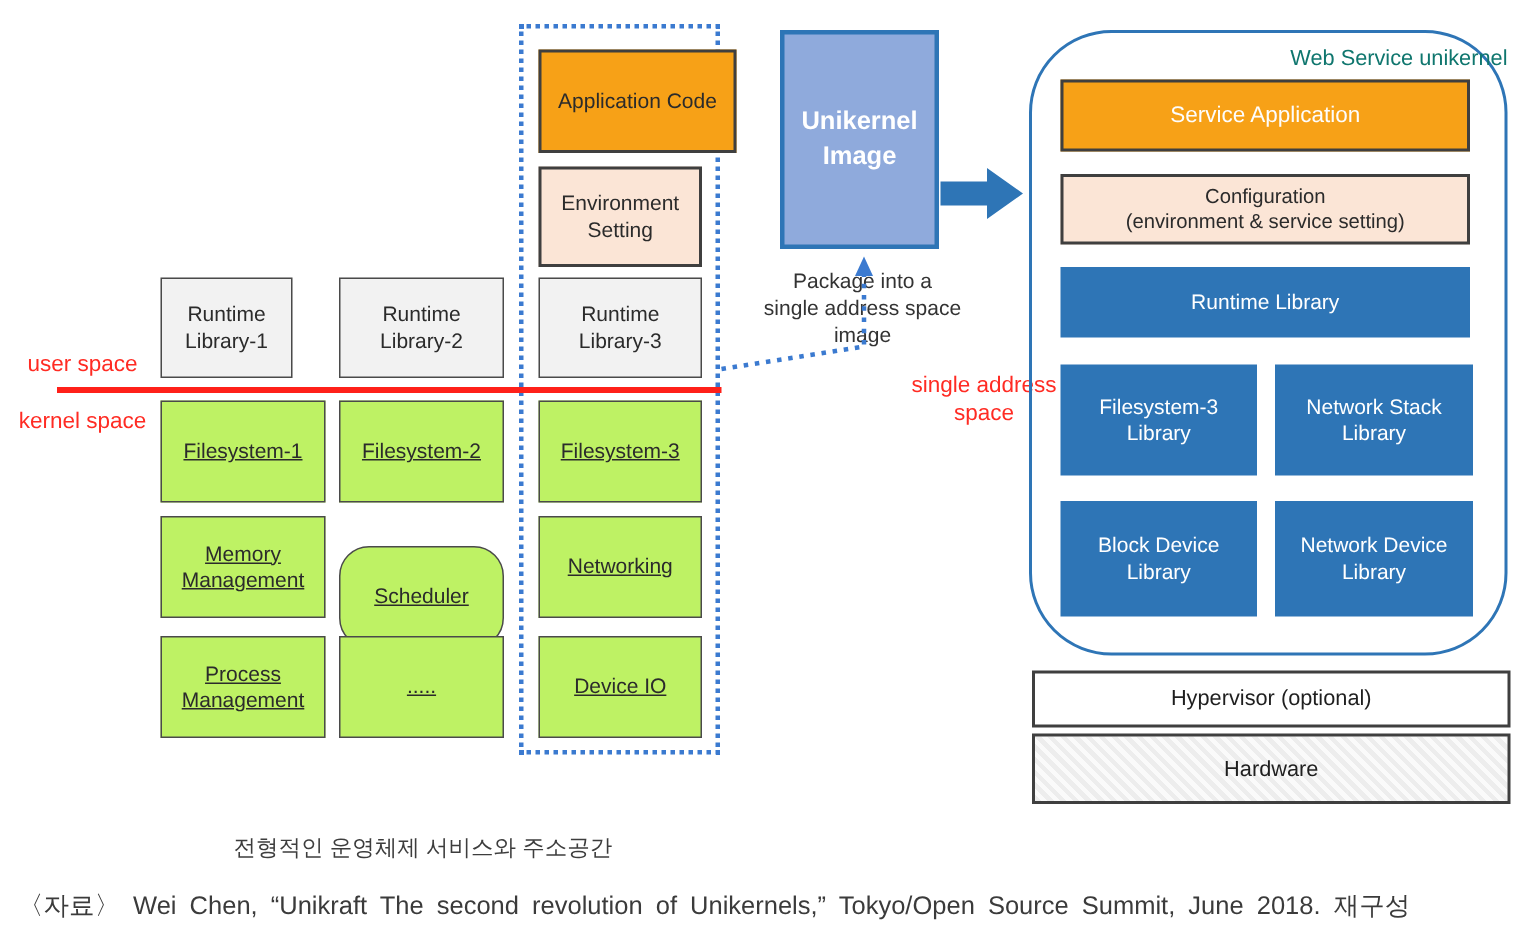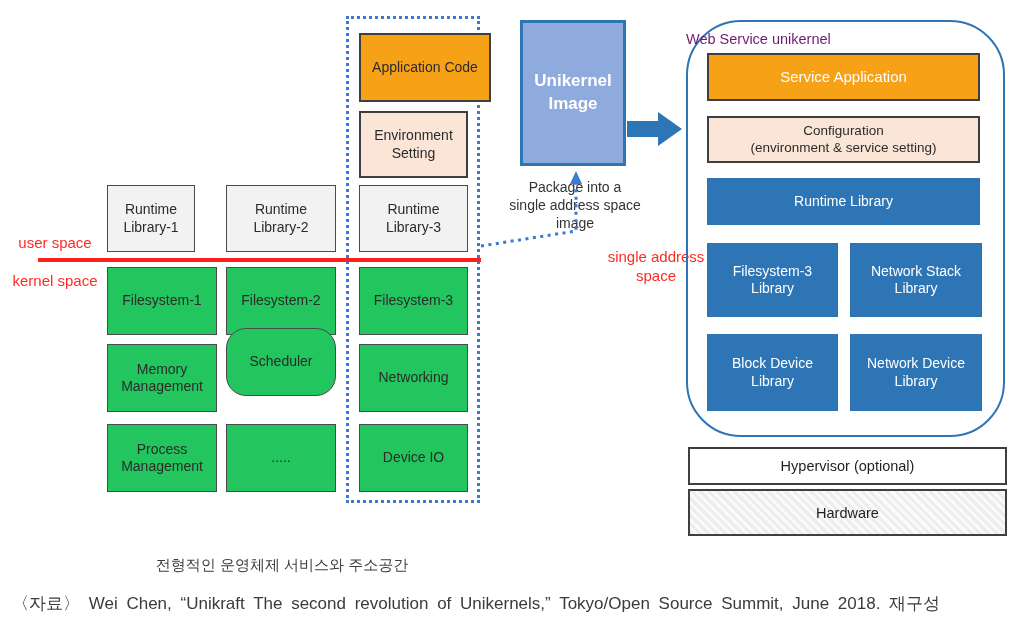--- a/index.html
+++ b/index.html
@@ -8,21 +8,21 @@
     font-family:"Liberation Sans","DejaVu Sans",sans-serif; overflow:hidden;
   }
   .box {
     position:absolute; box-sizing:border-box;
     display:flex; align-items:center; justify-content:center;
     flex-direction:column; text-align:center;
     font-size:14px; line-height:1.25; color:#2b2b2b;
     border:1.5px solid #4a4a4a;
   }
   .lightgray { background:#F2F2F2; }
-  .gray      { background:#22c55e; }
+  .gray      { background:#bef264;text-decoration:underline; }
   .orange    { background:#F7A117; border:2px solid #3f3f3f; }
   .peach     { background:#FBE5D6; border:2px solid #3f3f3f; }
   .bluebox   { background:#2E75B6; color:#ffffff; border:none; }
   .white-label { color:#fdfdfd; }
 
   .dashed-outline {
     position:absolute; left:346px; top:16px; width:134px; height:487px;
     border:3px dotted #3B7AD0; box-sizing:border-box;
   }
   .unikernel-image {
@@ -30,21 +30,21 @@
     background:#8FAADC; border:3px solid #2E75B6; box-sizing:border-box;
     display:flex; align-items:center; justify-content:center; text-align:center;
     color:#ffffff; font-weight:bold; font-size:17px; line-height:1.35;
   }
   .rounded-container {
     position:absolute; left:686px; top:20px; width:319px; height:417px;
     border:2px solid #2E75B6; border-radius:55px; box-sizing:border-box;
   }
   .rc-title {
     position:absolute; left:686px; top:31px; width:319px;
-    text-align:left; font-size:14.5px; color:#701a75;
+    text-align:right; font-size:14.5px; color:#0f766e;
   }
   .redtext { position:absolute; color:#FF2B23; font-size:15px; text-align:center; line-height:1.25; }
   .package-label {
     position:absolute; left:492px; top:178px; width:166px;
     text-align:center; font-size:14px; color:#333333; line-height:1.3;
   }
   .hyperbox {
     position:absolute; box-sizing:border-box; border:2px solid #3f3f3f;
     display:flex; align-items:center; justify-content:center;
     font-size:14.5px; color:#1f1f1f; background:#ffffff;
@@ -76,21 +76,21 @@
 
   <div class="box lightgray" style="left:107px; top:185px; width:88px; height:67px; padding:0 12px;">Runtime Library-1</div>
   <div class="box lightgray" style="left:226px; top:185px; width:110px; height:67px; padding:0 12px;">Runtime Library-2</div>
   <div class="box lightgray" style="left:359px; top:185px; width:109px; height:67px; padding:0 12px;">Runtime Library-3</div>
 
   <div class="box gray" style="left:107px; top:267px; width:110px; height:68px;">Filesystem-1</div>
   <div class="box gray" style="left:226px; top:267px; width:110px; height:68px;">Filesystem-2</div>
   <div class="box gray" style="left:359px; top:267px; width:109px; height:68px;">Filesystem-3</div>
 
   <div class="box gray" style="left:107px; top:344px; width:110px; height:68px; padding:0 8px;">Memory Management</div>
-  <div class="box gray" style="left:226px; top:328px; width:110px; height:68px;border-radius:20px;">Scheduler</div>
+  <div class="box gray" style="left:226px; top:364px; width:110px; height:68px;border-radius:20px;">Scheduler</div>
   <div class="box gray" style="left:359px; top:344px; width:109px; height:68px;">Networking</div>
 
   <div class="box gray" style="left:107px; top:424px; width:110px; height:68px; padding:0 8px;">Process Management</div>
   <div class="box gray" style="left:226px; top:424px; width:110px; height:68px;">.....</div>
   <div class="box gray" style="left:359px; top:424px; width:109px; height:68px;">Device IO</div>
 
   <div class="unikernel-image" style="padding:0 12px;">Unikernel Image</div>
 
   <div class="package-label">
     <div>Package into a</div>

